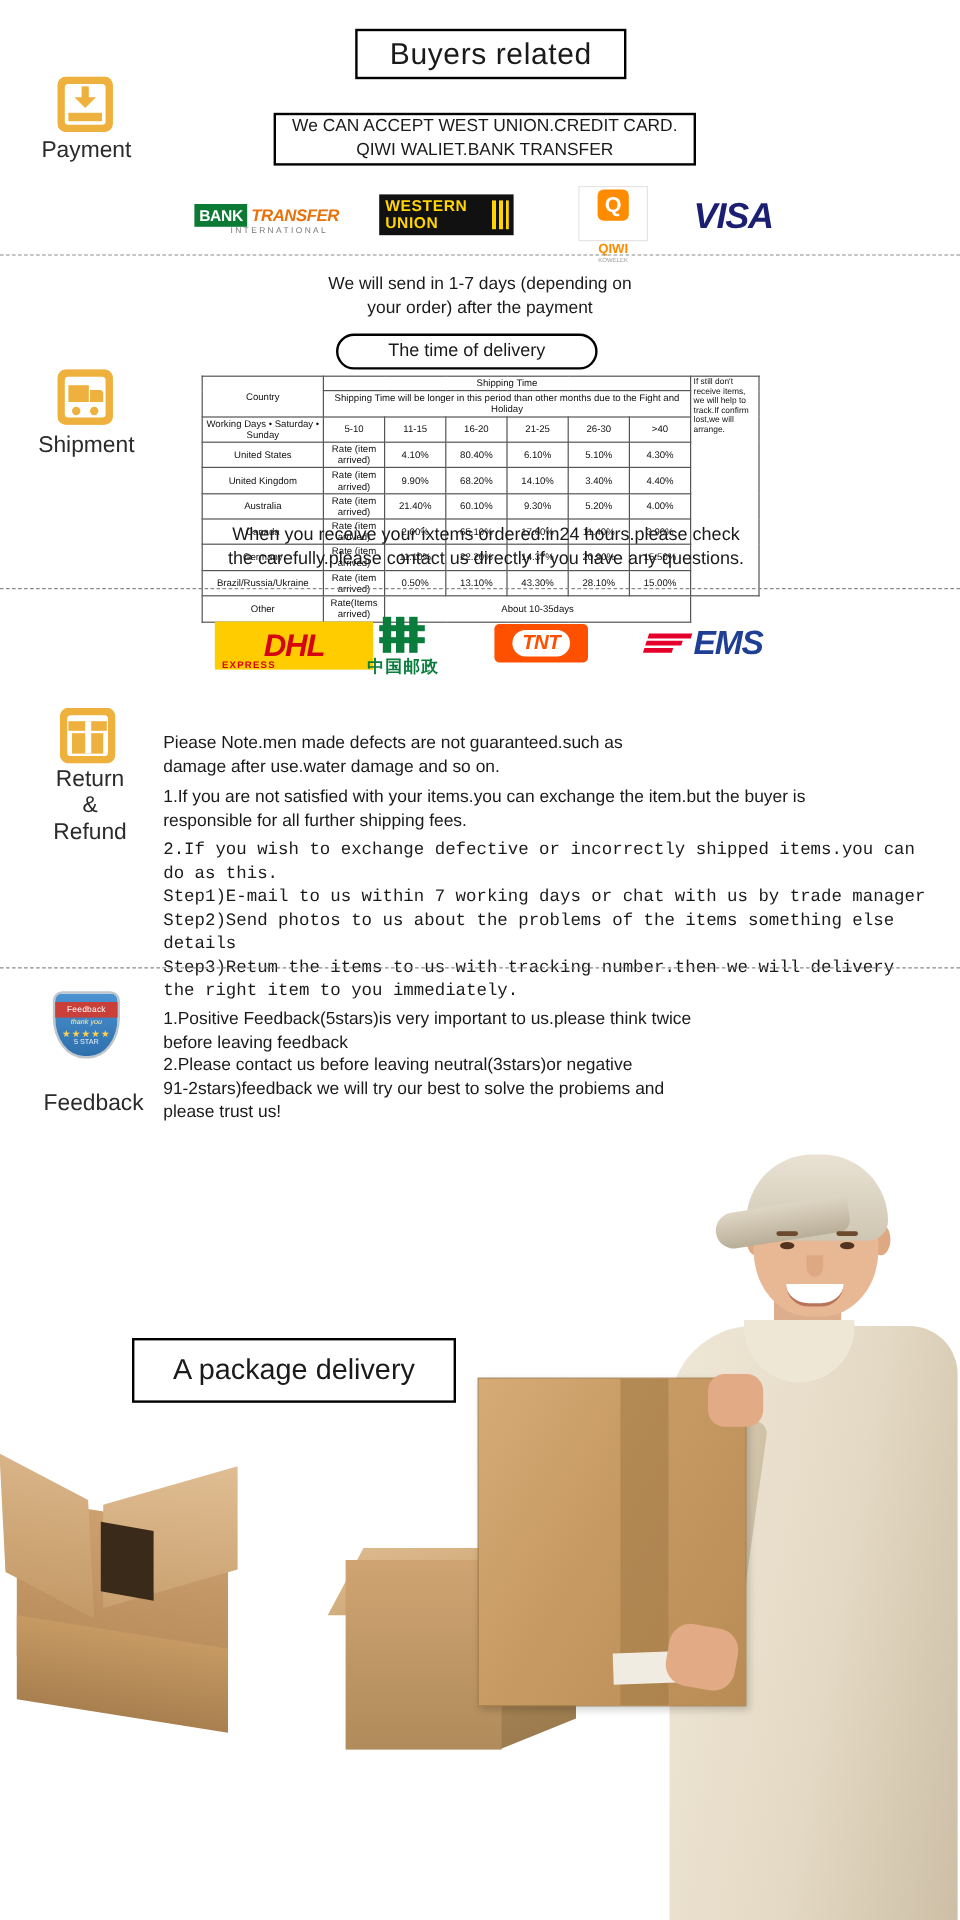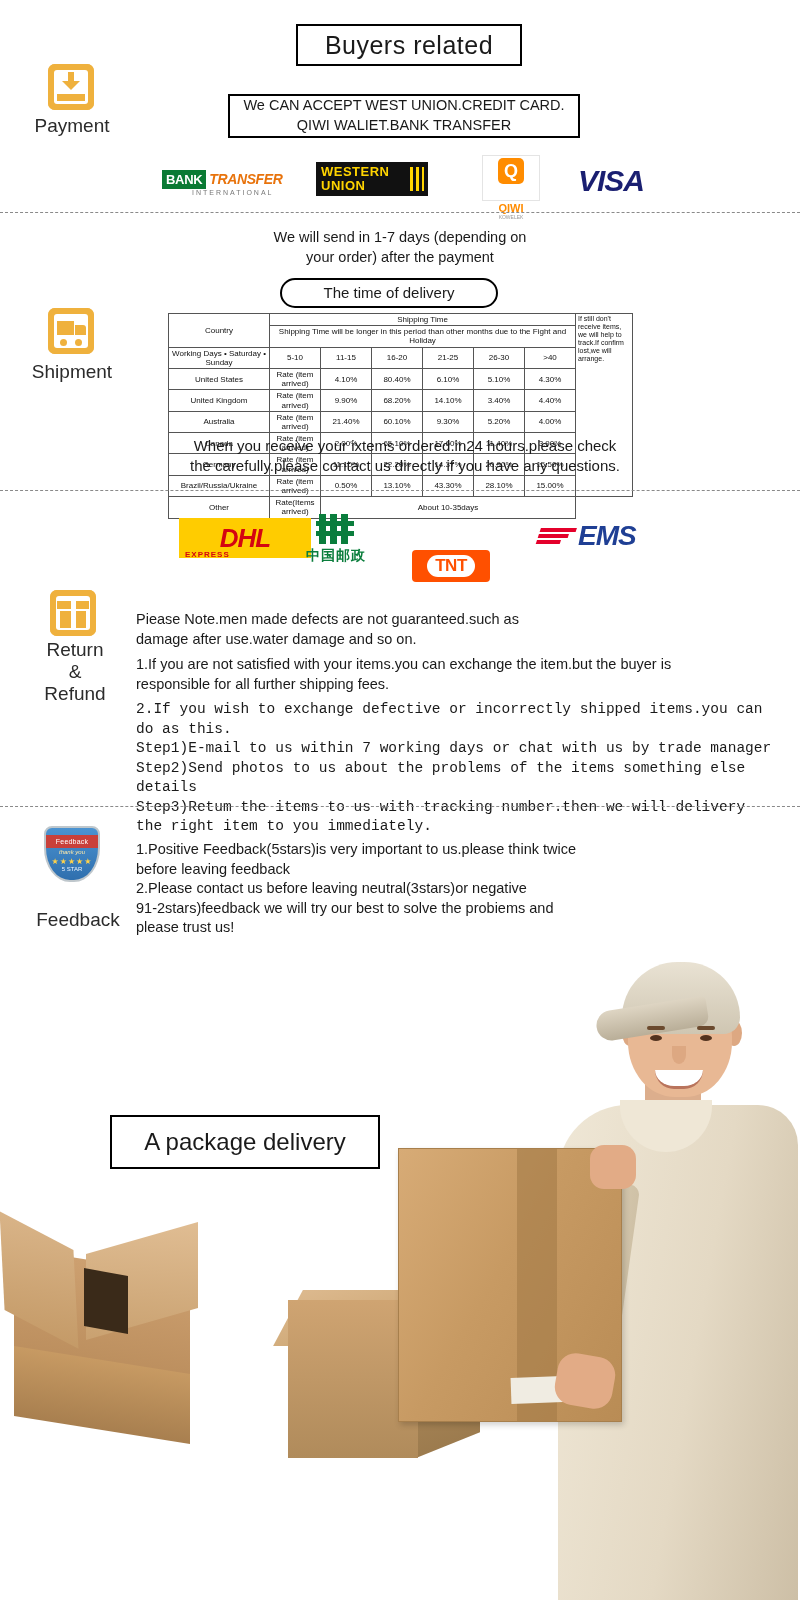--- a/index.html
+++ b/index.html
@@ -885,21 +885,21 @@
   <div class="dhl" style="left:138px; top:518px;margin-left:41px;">
     <span class="dhl-text">DHL</span>
     <span class="dhl-sub">EXPRESS</span>
   </div>
 
   <div class="chinapost" style="left:306px; top:512px;">
     <div class="cp-mark"></div>
     <div class="cp-text">中国邮政</div>
   </div>
 
-  <div class="tnt" style="left:412px; top:550px;">
+  <div class="tnt" style="left:412px; top:520px;font-style:italic;">
     <span class="tnt-inner">TNT</span>
   </div>
 
   <div class="ems" style="left:578px; top:520px;">
     <span class="ems-stripes"></span>
     <span>EMS</span>
   </div>
 
   <div class="icon-sq" style="left:50px; top:590px;">
     <div class="inner"></div>

